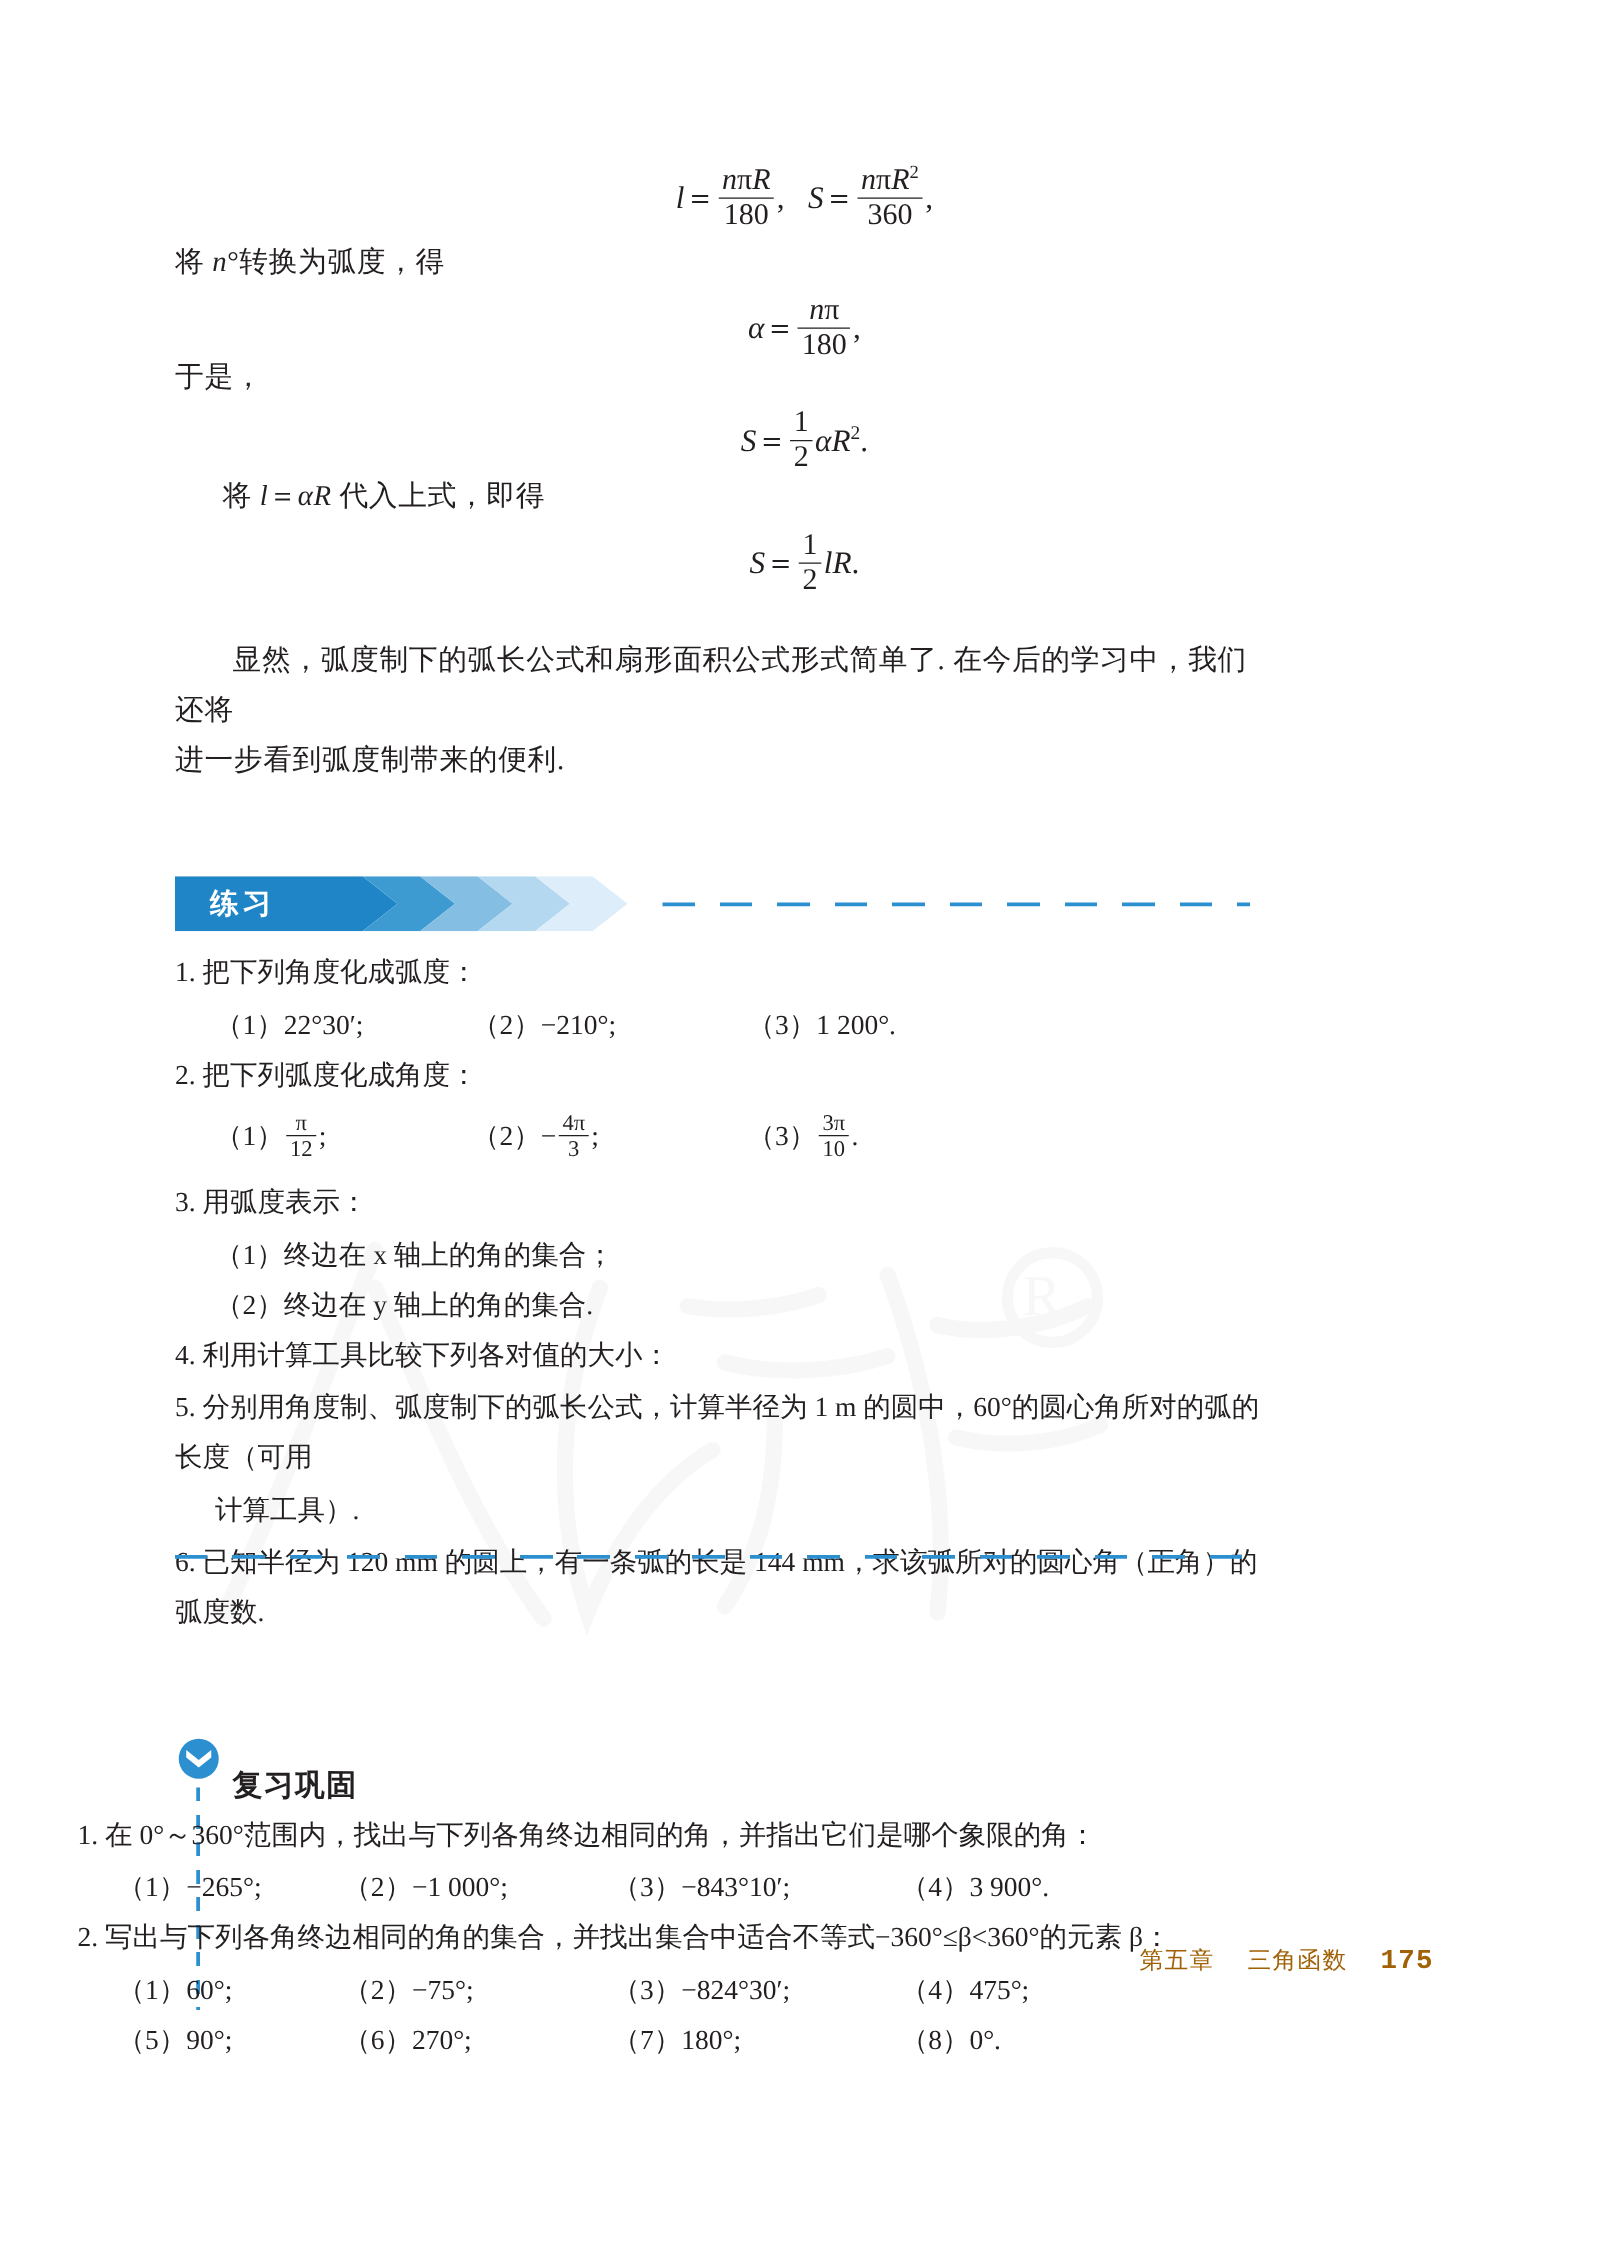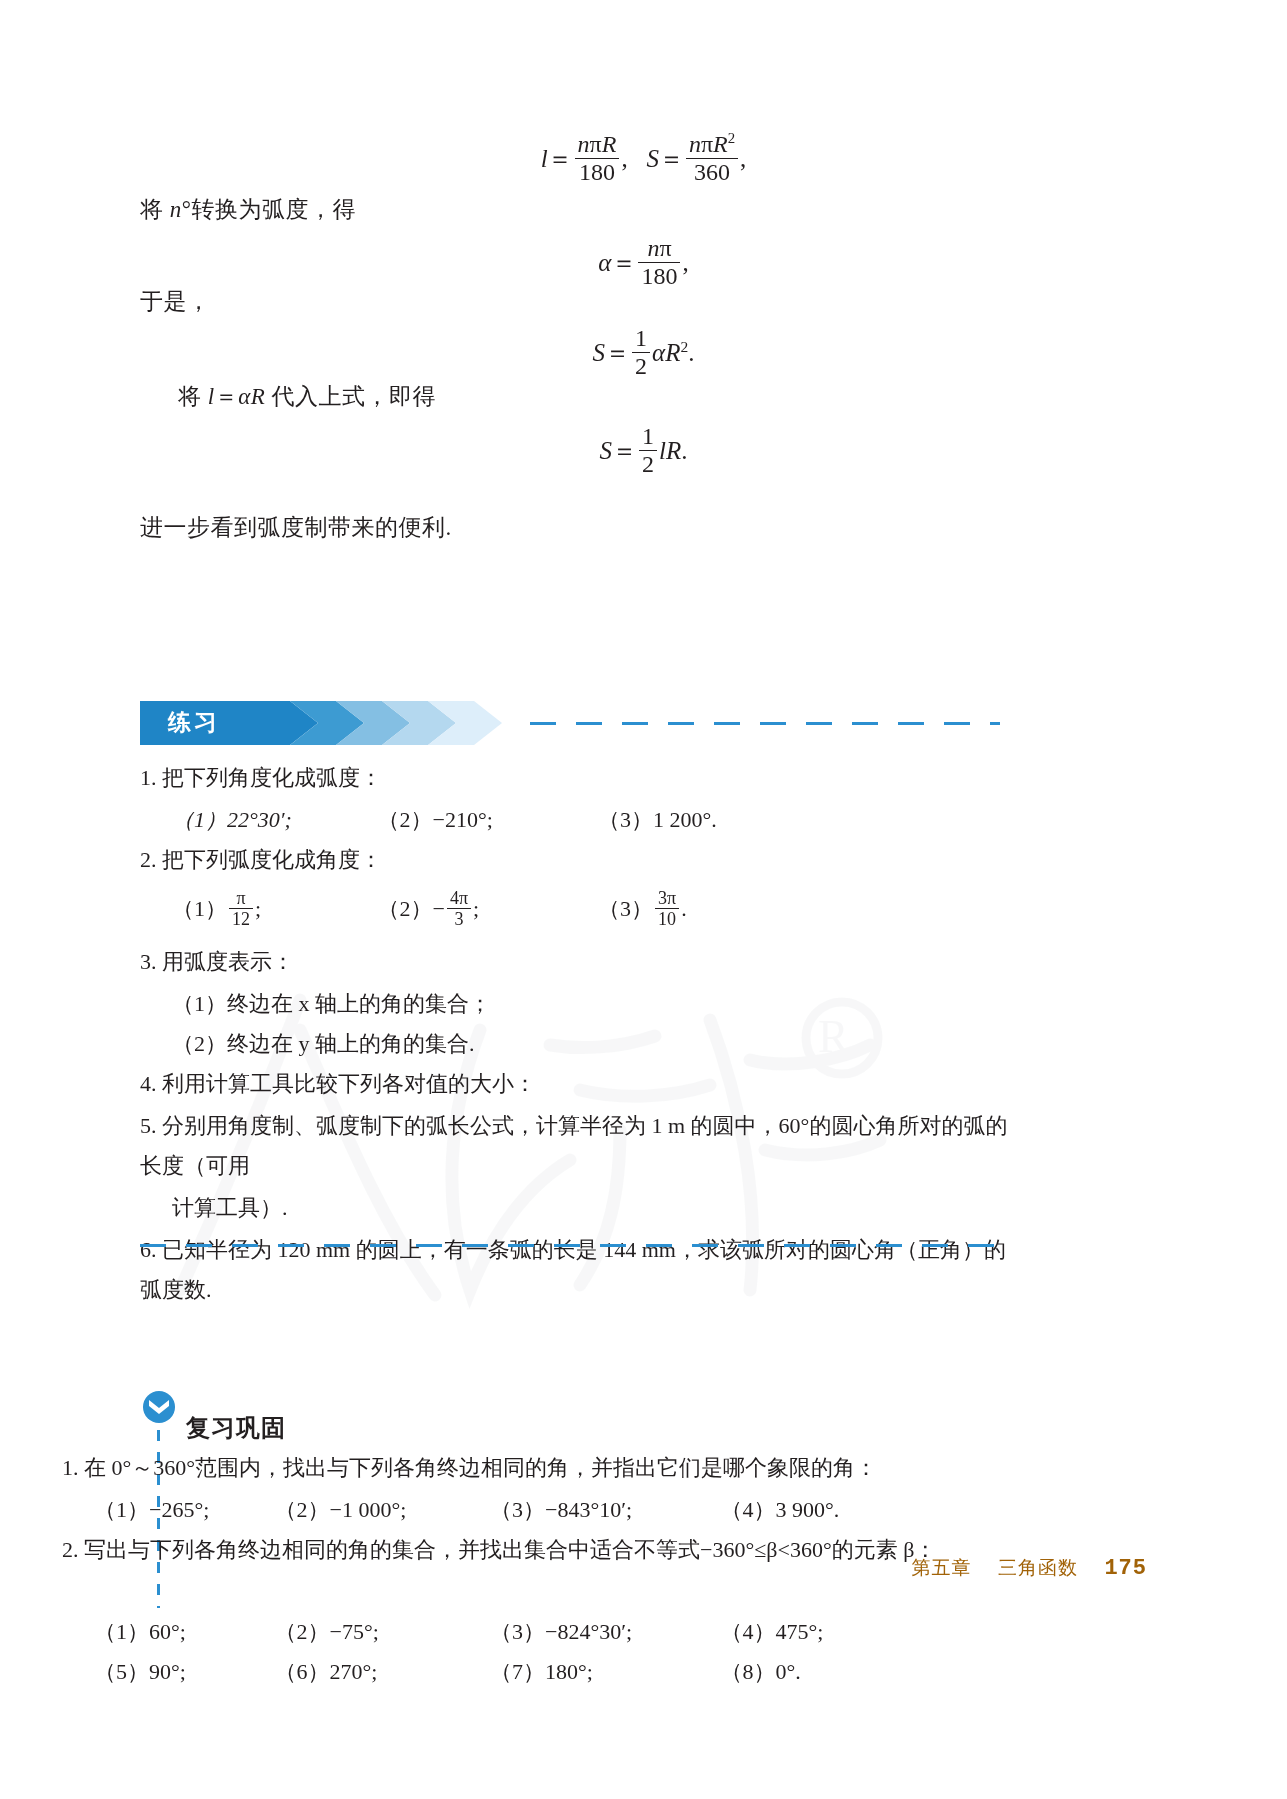--- a/index.html
+++ b/index.html
@@ -277,20 +277,21 @@
 
   <div class="para" style="position:absolute; left:178px; top:377px;">
     将 <i>l</i>＝<i>α</i><i>R</i> 代入上式，即得
   </div>
 
   <div class="formula-row" style="top:423px;">
     <i>S</i>＝<span class="frac"><span class="num">1</span><span class="den">2</span></span><i>l</i><i>R</i>.
   </div>
 
   <div style="position:absolute; left:140px; top:508px; width:860px;">
+    <div class="para" style="text-indent:46px;">显然，弧度制下的弧长公式和扇形面积公式形式简单了. 在今后的学习中，我们还将</div>
     <div class="para">进一步看到弧度制带来的便利.</div>
   </div>
 
   <div class="banner-lianxi">
     <div class="chev-wrap">
       <svg width="380" height="44" viewBox="0 0 380 44" xmlns="http://www.w3.org/2000/svg">
         <path d="M0 0 H150 L178 22 L150 44 H0 Z" fill="#1f85c6"></path>
         <path d="M150 0 H196 L224 22 L196 44 H150 L178 22 Z" fill="#3d9bd2"></path>
         <path d="M196 0 H242 L270 22 L242 44 H196 L224 22 Z" fill="#84bfe3"></path>
         <path d="M242 0 H288 L316 22 L288 44 H242 L270 22 Z" fill="#b4d8ef"></path>
@@ -302,21 +303,21 @@
   </div>
 
   <div class="ex-list">
 
     <div>
       <div class="ex-item">
         <span>1.</span>
         <span>把下列角度化成弧度：</span>
       </div>
       <div class="ex-sub">
-        <span class="col" style="width:200px;font-style:italic;">（1）22°30′;</span>
+        <span class="col" style="width:200px;">（1）22°30′;</span>
         <span class="col" style="width:215px;">（2）−210°;</span>
         <span class="col">（3）1 200°.</span>
       </div>
     </div>
 
     <div>
       <div class="ex-item">
         <span>2.</span>
         <span>把下列弧度化成角度：</span>
       </div>
@@ -394,21 +395,21 @@
     </div>
 
     <div>
       <div class="ex-item">
         <span>2.</span>
         <span>写出与下列各角终边相同的角的集合，并找出集合中适合不等式−360°≤β&lt;360°的元素 β：</span>
       </div>
       <div class="ex-sub">
         <span class="col" style="width:175px;">（1）60°;</span>
         <span class="col" style="width:210px;">（2）−75°;</span>
-        <span class="col" style="width:225px;margin-top:40px;">（3）−824°30′;</span>
+        <span class="col" style="width:225px;">（3）−824°30′;</span>
         <span class="col">（4）475°;</span>
       </div>
       <div class="ex-sub">
         <span class="col" style="width:175px;">（5）90°;</span>
         <span class="col" style="width:210px;">（6）270°;</span>
         <span class="col" style="width:225px;">（7）180°;</span>
         <span class="col">（8）0°.</span>
       </div>
     </div>
 

